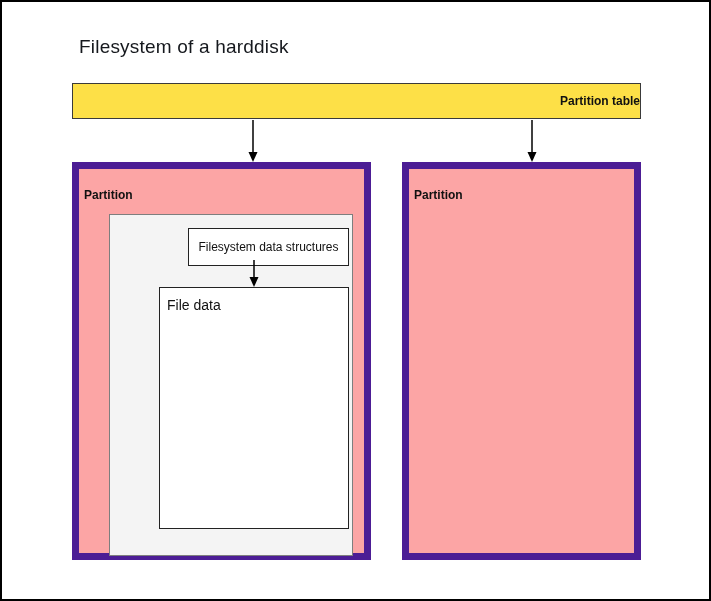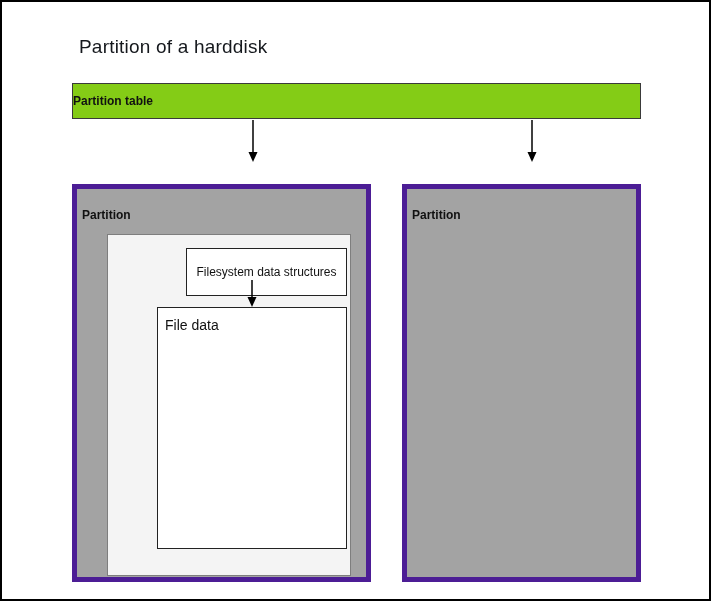--- a/index.html
+++ b/index.html
@@ -23,38 +23,37 @@
     font-size: 19px;
     color: #15181d;
     letter-spacing: 0.2px;
   }
   .ptable {
     position: absolute;
     left: 70px;
     top: 81px;
     width: 569px;
     height: 36px;
-    background: #84cc16;
+    background: #fde047;
     border: 1px solid #3a3a3a;
     box-sizing: border-box;
     display: flex;
     align-items: center;
-    justify-content: flex-start;
+    justify-content: flex-end;
   }
   .ptable-label {
     font-size: 12px;
     font-weight: bold;
     color: #111111;
   }
   .partition {
     position: absolute;
-    background: #a3a3a3;
-    border: 5px solid #4c1d95;
+    background: #fca5a5;
+    border: 7px solid #4c1d95;
     box-sizing: border-box;
-    margin-top: 22px;
   }
   .partition.left  { left: 70px;  top: 160px; width: 299px; height: 398px; }
   .partition.right { left: 400px; top: 160px; width: 239px; height: 398px; }
   .partition-label {
     position: absolute;
     left: 5px;
     top: 19px;
     font-size: 12px;
     font-weight: bold;
     color: #111111;
@@ -67,21 +66,21 @@
     height: 342px;
     background: #f4f4f4;
     border: 1px solid #7e7e7e;
     box-sizing: border-box;
   }
   .fsbox {
     position: absolute;
     left: 78px;
     top: 13px;
     width: 161px;
-    height: 48px;
+    height: 38px;
     background: #ffffff;
     border: 1px solid #222222;
     box-sizing: border-box;
     display: flex;
     align-items: center;
     justify-content: center;
   }
   .fsbox-label {
     font-size: 12px;
     color: #111111;
@@ -110,21 +109,21 @@
   }
   .arrow-table-left { left: 245px; top: 118px; }
   .arrow-table-right { left: 524px; top: 118px; }
   .arrow-fs { left: 138px; top: 45px; }
 </style>
 </head>
 <body>
 
 <div class="page">
 
-  <div class="title">Partition of a harddisk</div>
+  <div class="title">Filesystem of a harddisk</div>
 
   <div class="ptable">
     <span class="ptable-label">Partition table</span>
   </div>
 
   <div class="arrow arrow-table-left">
     <svg width="12" height="42" viewBox="0 0 12 42">
       <line x1="6" y1="0" x2="6" y2="33" stroke="#000000" stroke-width="1.5"></line>
       <polygon points="1.5,32 10.5,32 6,42" fill="#000000"></polygon>
     </svg>

